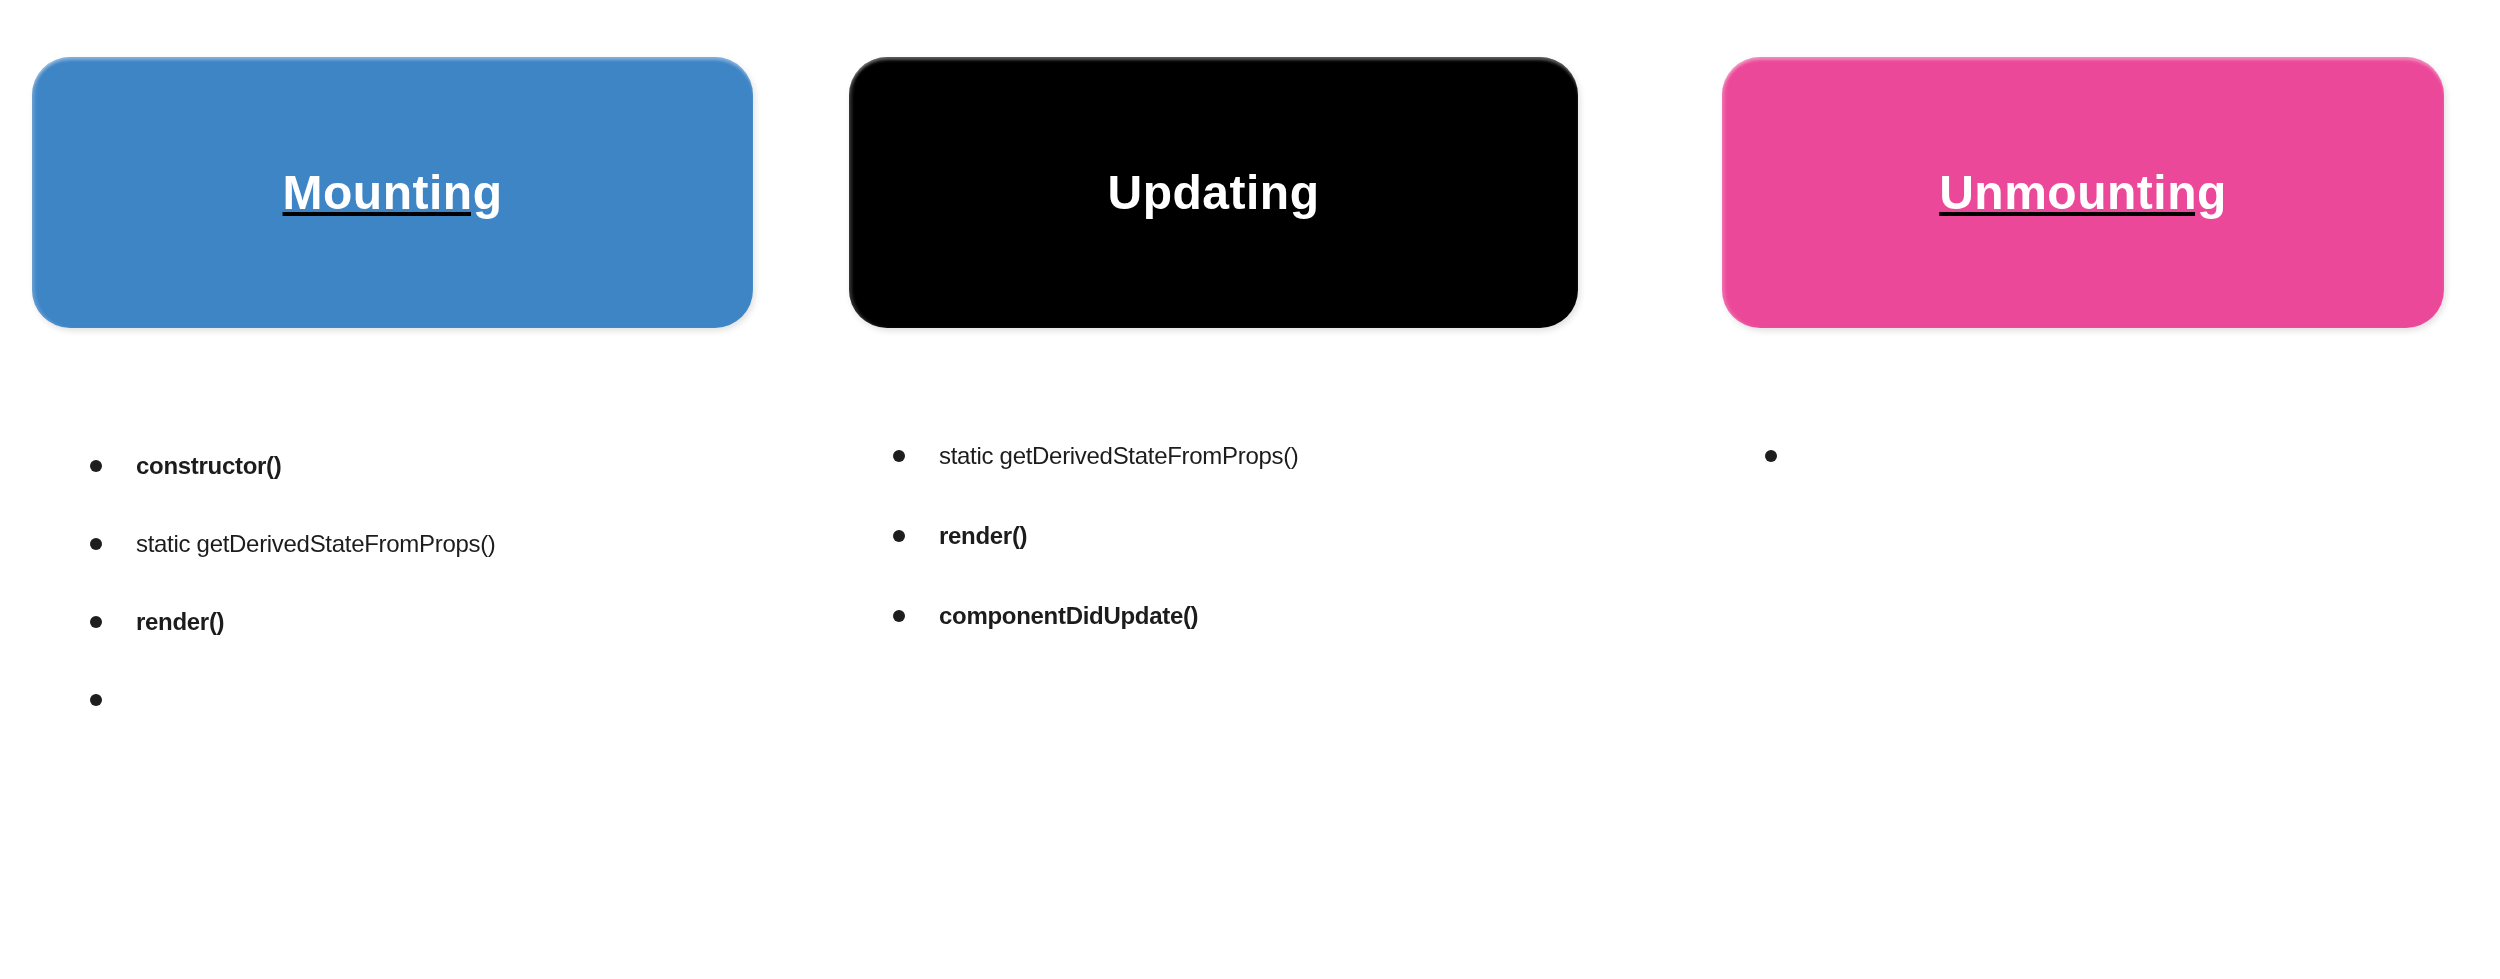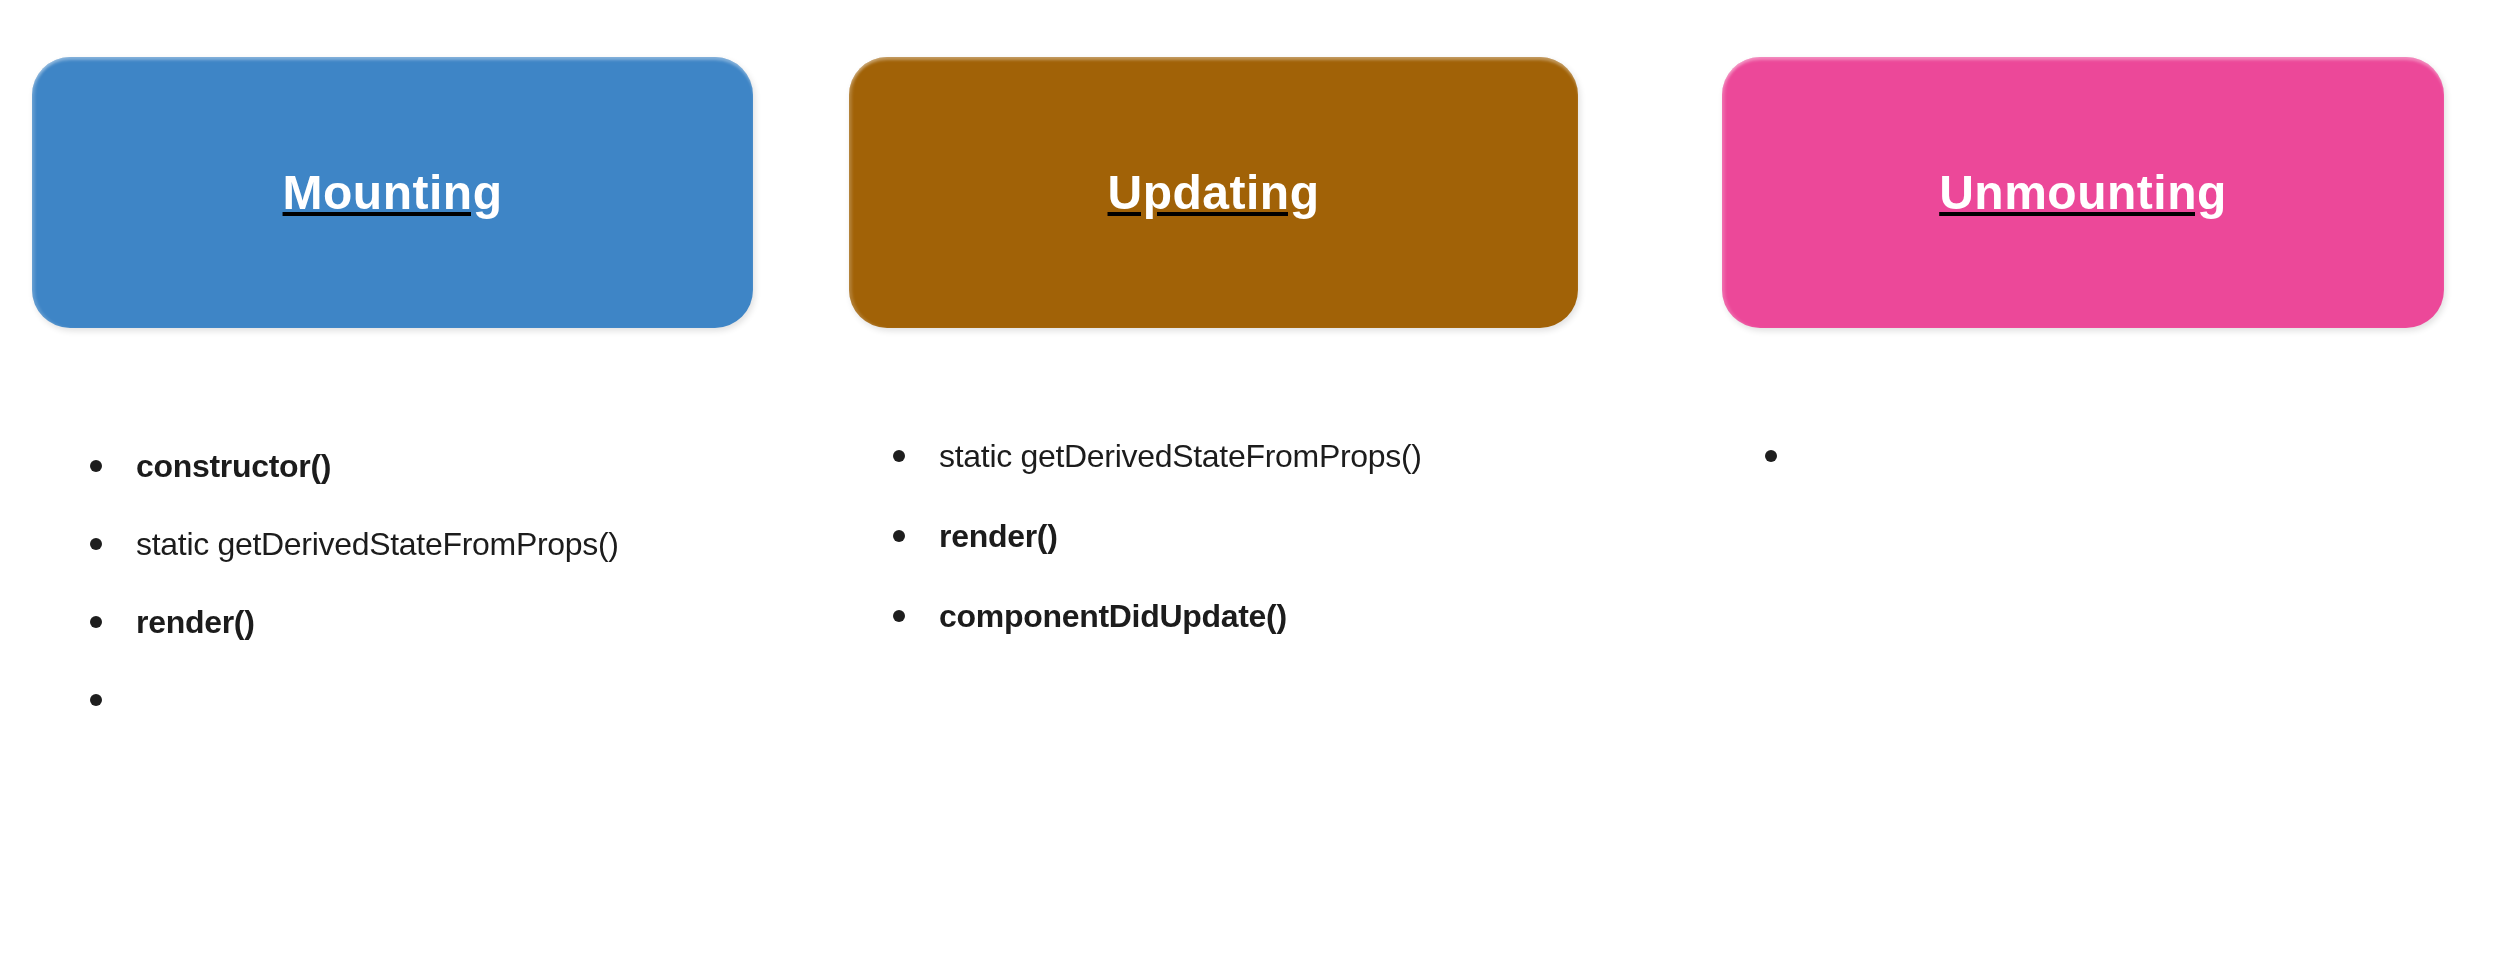--- a/index.html
+++ b/index.html
@@ -55,21 +55,21 @@
   }
   .bullet-dot {
     width: 12px;
     height: 12px;
     border-radius: 50%;
     background: #1e1e1e;
     margin-right: 34px;
     flex: 0 0 auto;
   }
   .item-label {
-    font-size: 32px;
+    font-size: 24px;
     color: #1c1c1c;
     letter-spacing: -0.3px;
     white-space: nowrap;
   }
   .item-label.bold { font-weight: 700; }
 </style>
 </head>
 <body>
 
 <div class="canvas">
@@ -88,21 +88,21 @@
     </li>
     <li class="list-item">
       <span class="bullet-dot"></span>
       <span class="item-label bold">render()</span>
     </li>
     <li class="list-item">
       <span class="bullet-dot"></span>
     </li>
   </ul>
 
-  <div class="phase-box box-2" style="background: #a16207;">
+  <div class="phase-box box-2" style="background: #000000;">
     <span class="phase-title">Updating</span>
   </div>
   <ul class="lifecycle-list list-2">
     <li class="list-item">
       <span class="bullet-dot"></span>
       <span class="item-label">static getDerivedStateFromProps()</span>
     </li>
     <li class="list-item">
       <span class="bullet-dot"></span>
       <span class="item-label bold">render()</span>

